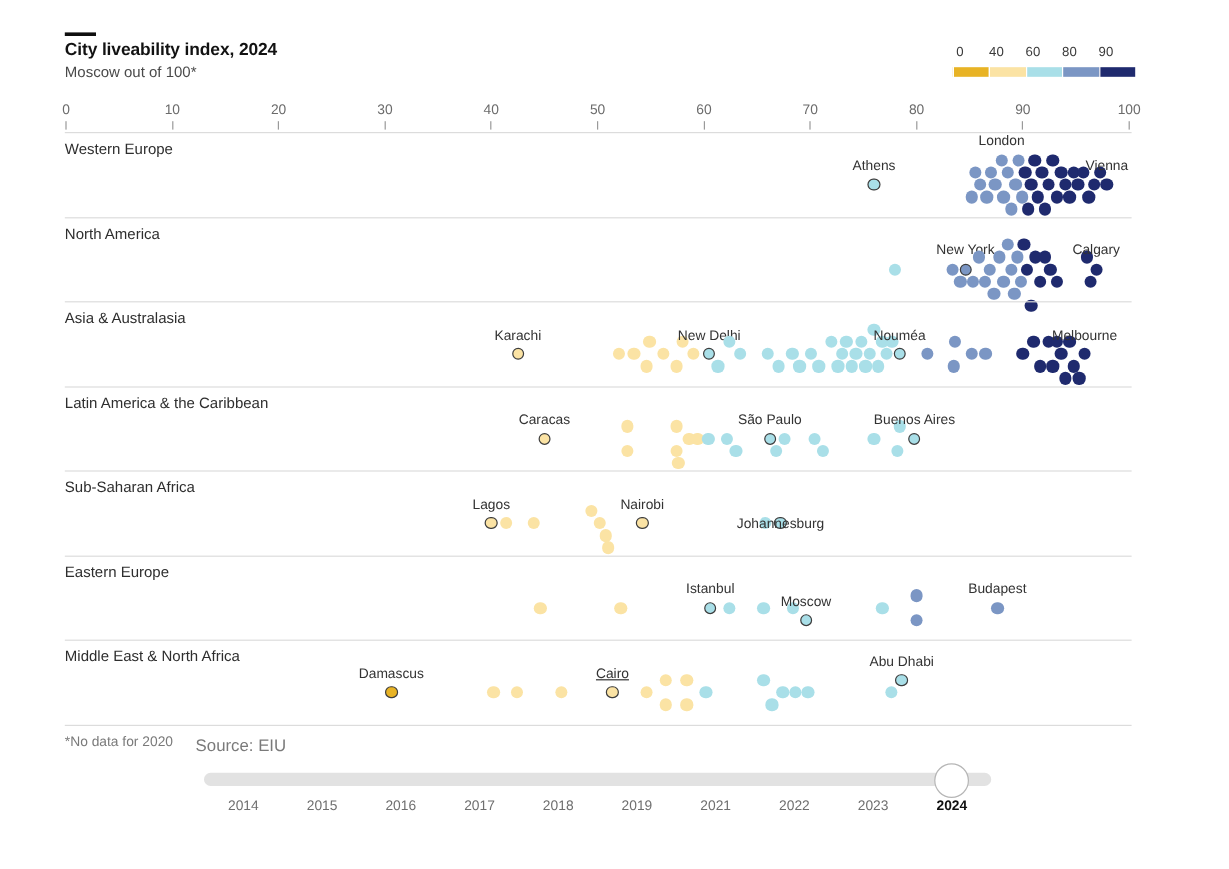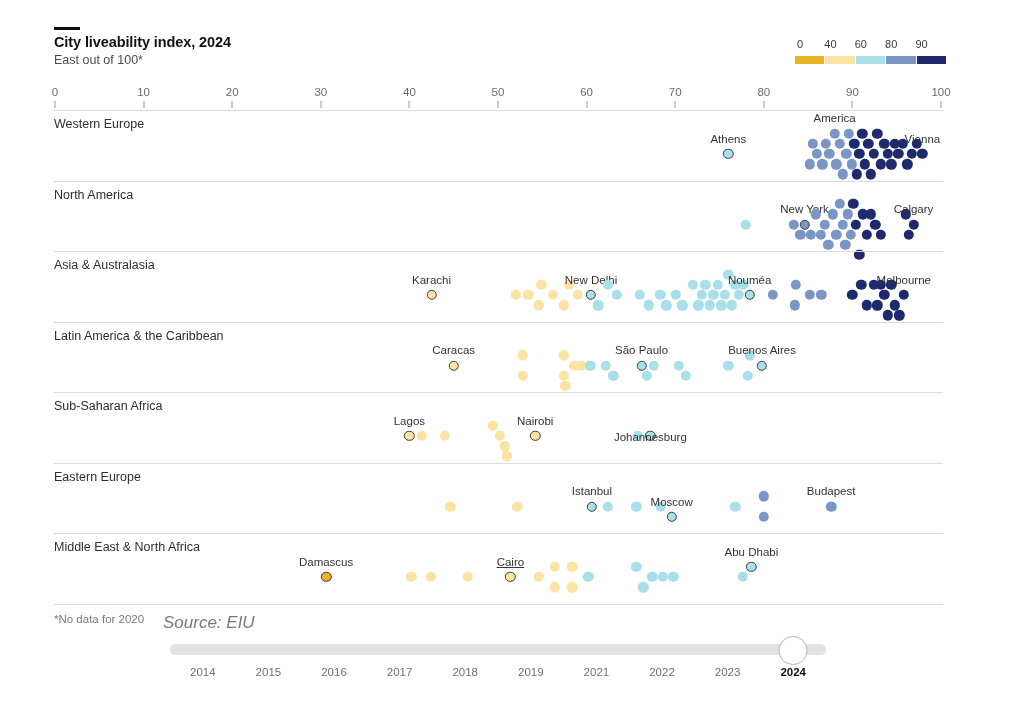--- a/index.html
+++ b/index.html
@@ -36,38 +36,38 @@
   .row-label{position:absolute;left:54px;top:7px;font-size:12.5px;color:#2e2e2e;white-space:nowrap;}
   .swarm{position:absolute;left:0;top:0;width:1024px;height:100%;}
 
   .dot{position:absolute;border-radius:50%;transform:translate(-50%,-50%);}
   .dot.hl{box-sizing:border-box;border:1.6px solid #3a3a3a;background:transparent;}
   .dot-label{position:absolute;font-size:11.5px;color:#333333;white-space:nowrap;transform:translateX(-50%);}
 
   
   .foot-rule{position:absolute;left:54px;top:604px;width:889px;height:1px;background:#dcdcdc;}
   .foot-note{position:absolute;left:54px;top:613px;font-size:11.5px;color:#7a7a7a;white-space:nowrap;}
-  .foot-src{position:absolute;left:163px;top:613px;font-size:17px;color:#7a7a7a;white-space:nowrap;font-style:italic;}
+  .foot-src{position:absolute;left:163px;top:613px;font-size:14px;color:#7a7a7a;white-space:nowrap;}
 
   
   .slider{position:absolute;left:170px;top:640px;width:656px;height:70px;}
   .slider-track{position:absolute;left:0;top:4px;width:656px;height:11px;background:#e2e2e2;border-radius:6px;}
   .slider-thumb{position:absolute;top:-4px;width:27px;height:27px;border-radius:50%;background:#ffffff;border:1.5px solid #b6b6b6;transform:translateX(-50%);}
   .slider-ticks{position:absolute;left:0;top:26px;width:656px;height:20px;}
   .yr{position:absolute;top:0;font-size:11.5px;color:#6f6f6f;transform:translateX(-50%);white-space:nowrap;}
   .yr.active{color:#111111;font-weight:700;}
 </style>
 </head>
 <body>
 
 <div id="root">
 
   <div class="top-rule"></div>
   <div class="chart-title">City liveability index, 2024</div>
-  <div class="chart-subtitle">East out of 100*</div>
+  <div class="chart-subtitle">Moscow out of 100*</div>
 
   <div class="legend">
     <div class="legend-labels" id="legend-labels">
         <div class="legend-lab" style="left: 6px;">0</div>
         <div class="legend-lab" style="left: 36.4px;">40</div>
         <div class="legend-lab" style="left: 66.8px;">60</div>
         <div class="legend-lab" style="left: 97.2px;">80</div>
         <div class="legend-lab" style="left: 127.6px;">90</div>
       </div>
     <div class="legend-bar" id="legend-bar">
@@ -118,21 +118,21 @@
         <div class="swarm">
           <div class="dot hl" title="Athens — 76" style="left: 728.36px; top: 44px; width: 10.4px; height: 10.4px; border-color: rgb(61, 61, 61); background: rgb(169, 223, 232);"></div>
           <div class="dot-label" style="left: 728.36px; top: 22.8px;">Athens</div>
           <div class="dot" title="85.2" style="left: 809.872px; top: 54.2px; width: 10.4px; height: 10.4px; background: rgb(123, 150, 196);"></div>
           <div class="dot" title="85.5" style="left: 812.53px; top: 33.8px; width: 10.4px; height: 10.4px; background: rgb(123, 150, 196);"></div>
           <div class="dot" title="86" style="left: 816.96px; top: 44px; width: 10.4px; height: 10.4px; background: rgb(123, 150, 196);"></div>
           <div class="dot" title="86.6" style="left: 822.276px; top: 54.2px; width: 10.4px; height: 10.4px; background: rgb(123, 150, 196);"></div>
           <div class="dot" title="87" style="left: 825.82px; top: 33.8px; width: 10.4px; height: 10.4px; background: rgb(123, 150, 196);"></div>
           <div class="dot" title="87.4" style="left: 829.364px; top: 44px; width: 10.4px; height: 10.4px; background: rgb(123, 150, 196);"></div>
           <div class="dot" title="London — 88" style="left: 834.68px; top: 23.6px; width: 10.4px; height: 10.4px; background: rgb(123, 150, 196);"></div>
-          <div class="dot-label" style="left: 834.68px; top: 2.4px;">America</div>
+          <div class="dot-label" style="left: 834.68px; top: 2.4px;">London</div>
           <div class="dot" title="88.2" style="left: 836.452px; top: 54.2px; width: 10.4px; height: 10.4px; background: rgb(123, 150, 196);"></div>
           <div class="dot" title="88.6" style="left: 839.996px; top: 33.8px; width: 10.4px; height: 10.4px; background: rgb(123, 150, 196);"></div>
           <div class="dot" title="88.9" style="left: 842.654px; top: 64.4px; width: 10.4px; height: 10.4px; background: rgb(123, 150, 196);"></div>
           <div class="dot" title="89.3" style="left: 846.198px; top: 44px; width: 10.4px; height: 10.4px; background: rgb(123, 150, 196);"></div>
           <div class="dot" title="89.6" style="left: 848.856px; top: 23.6px; width: 10.4px; height: 10.4px; background: rgb(123, 150, 196);"></div>
           <div class="dot" title="89.9" style="left: 851.514px; top: 54.2px; width: 10.4px; height: 10.4px; background: rgb(123, 150, 196);"></div>
           <div class="dot" title="90.2" style="left: 854.172px; top: 33.8px; width: 10.4px; height: 10.4px; background: rgb(31, 42, 110);"></div>
           <div class="dot" title="90.5" style="left: 856.83px; top: 64.4px; width: 10.4px; height: 10.4px; background: rgb(31, 42, 110);"></div>
           <div class="dot" title="90.8" style="left: 859.488px; top: 44px; width: 10.4px; height: 10.4px; background: rgb(31, 42, 110);"></div>
           <div class="dot" title="91.1" style="left: 862.146px; top: 23.6px; width: 10.4px; height: 10.4px; background: rgb(31, 42, 110);"></div>

